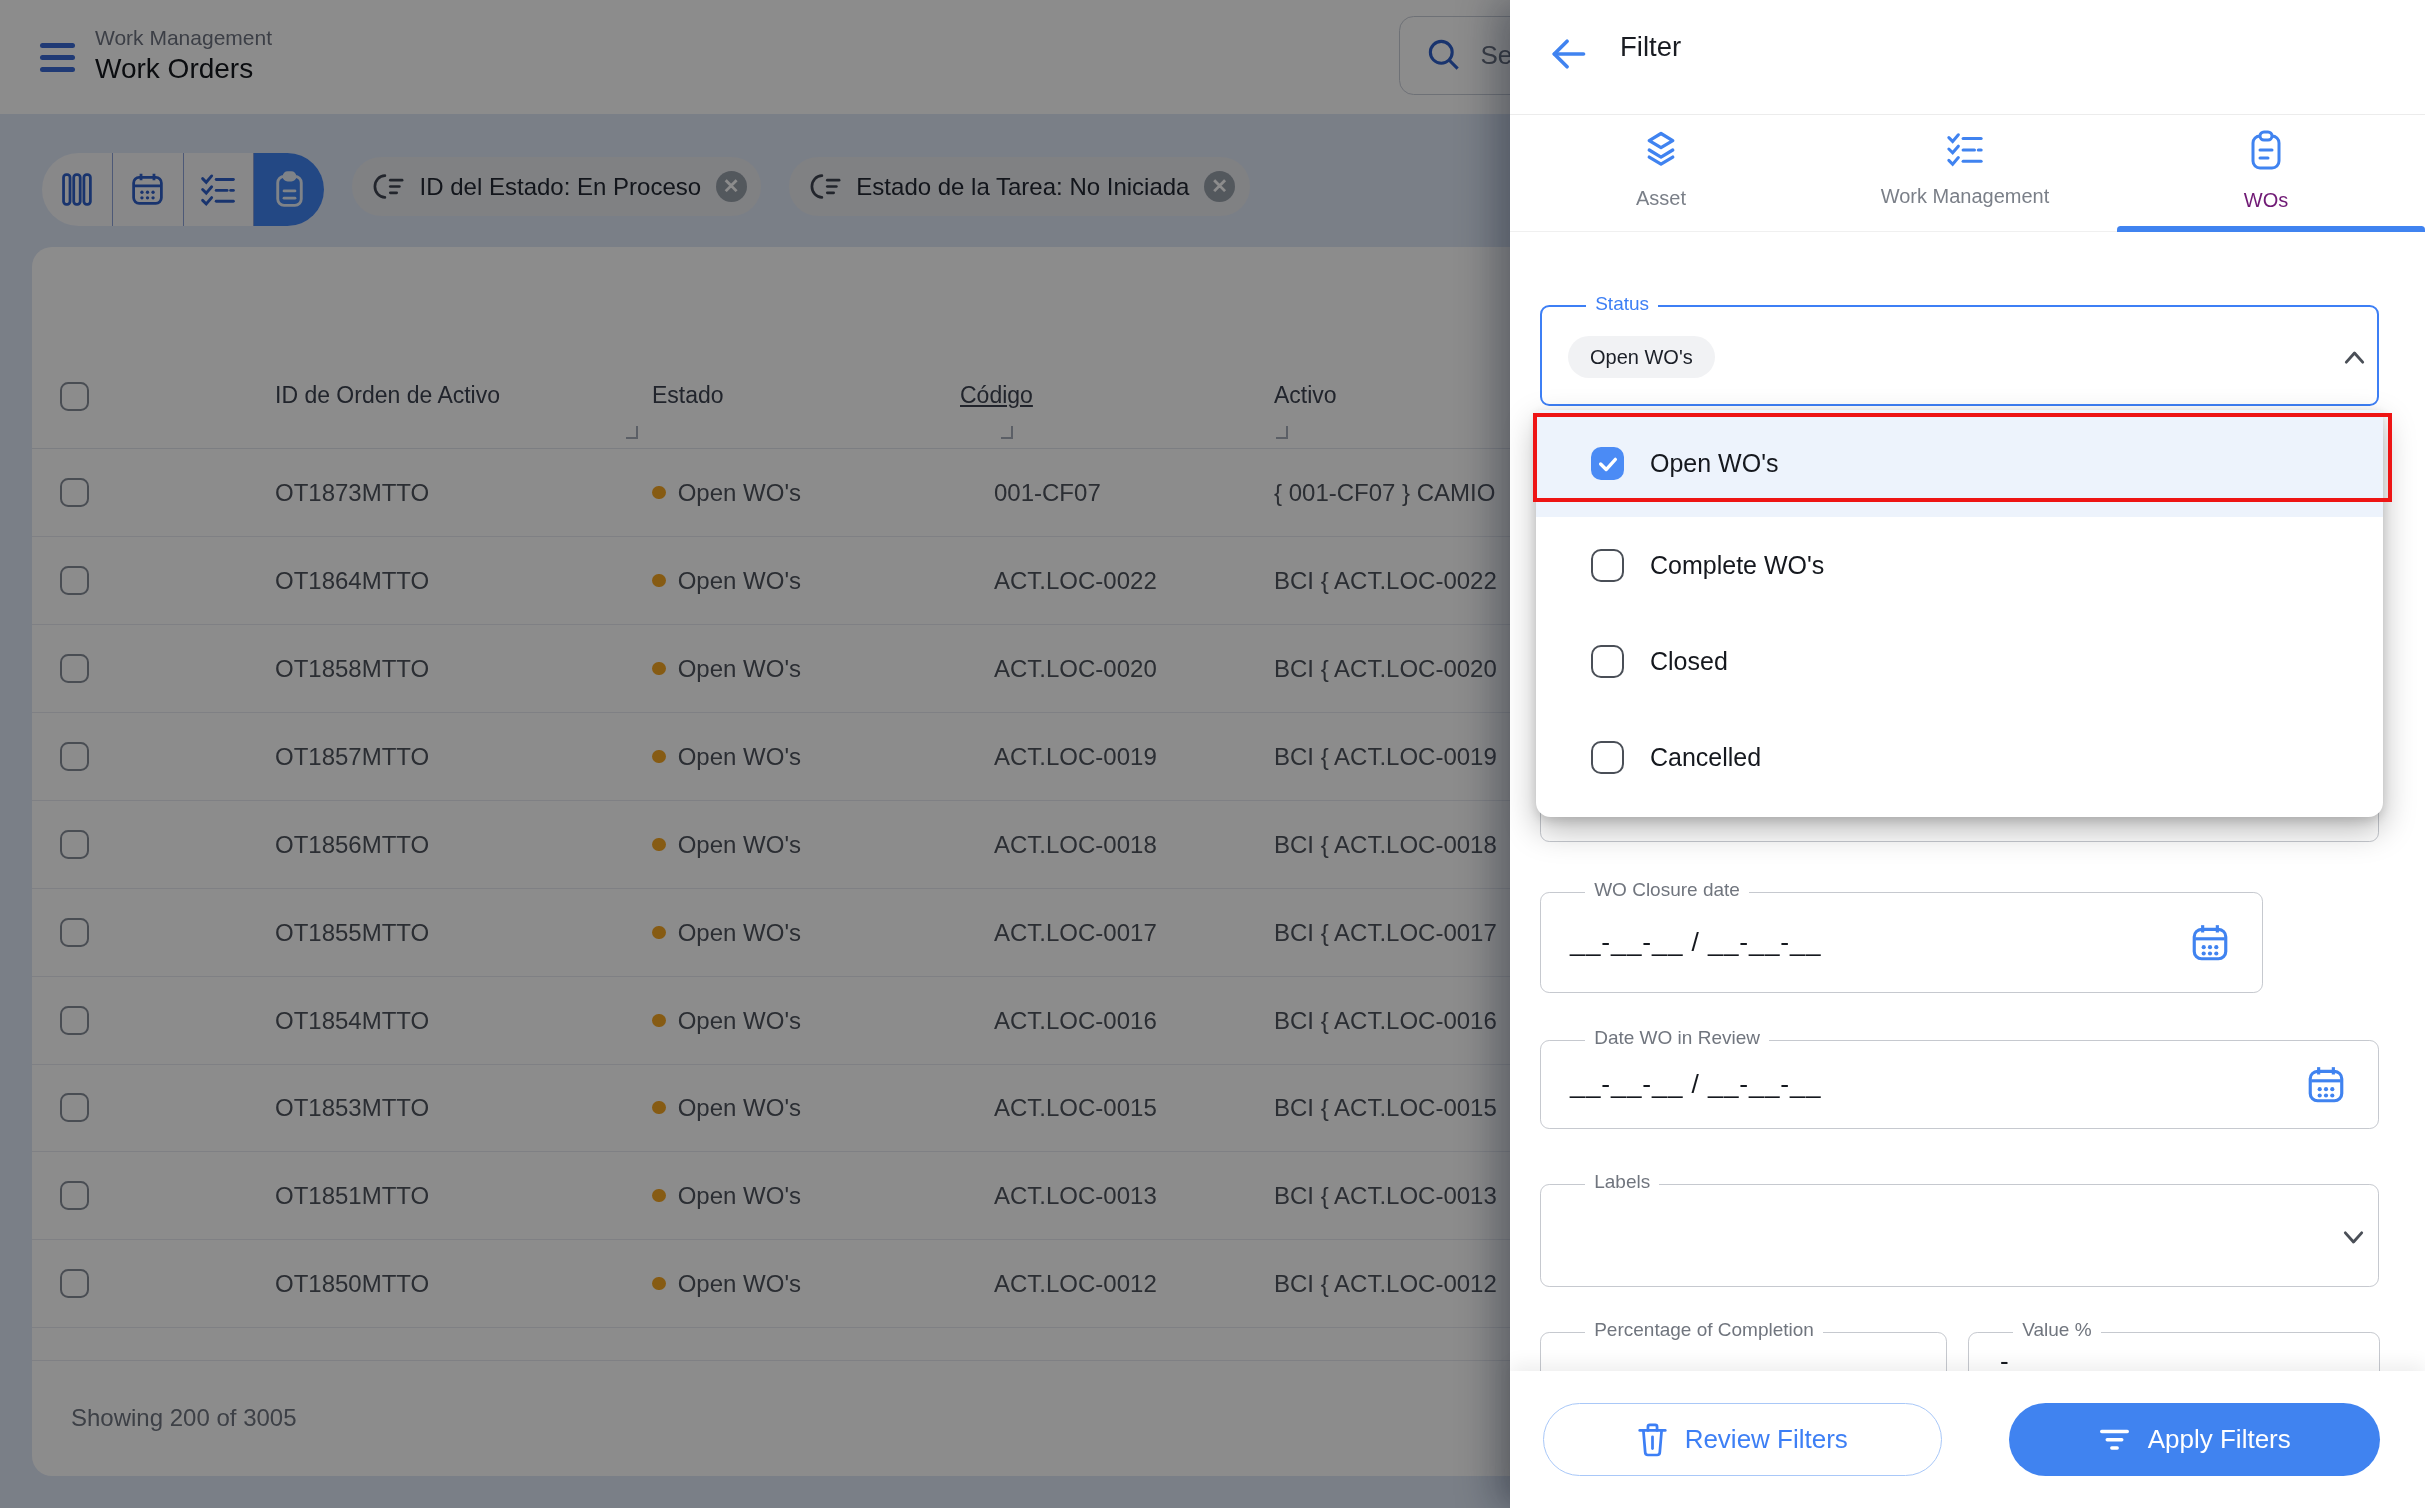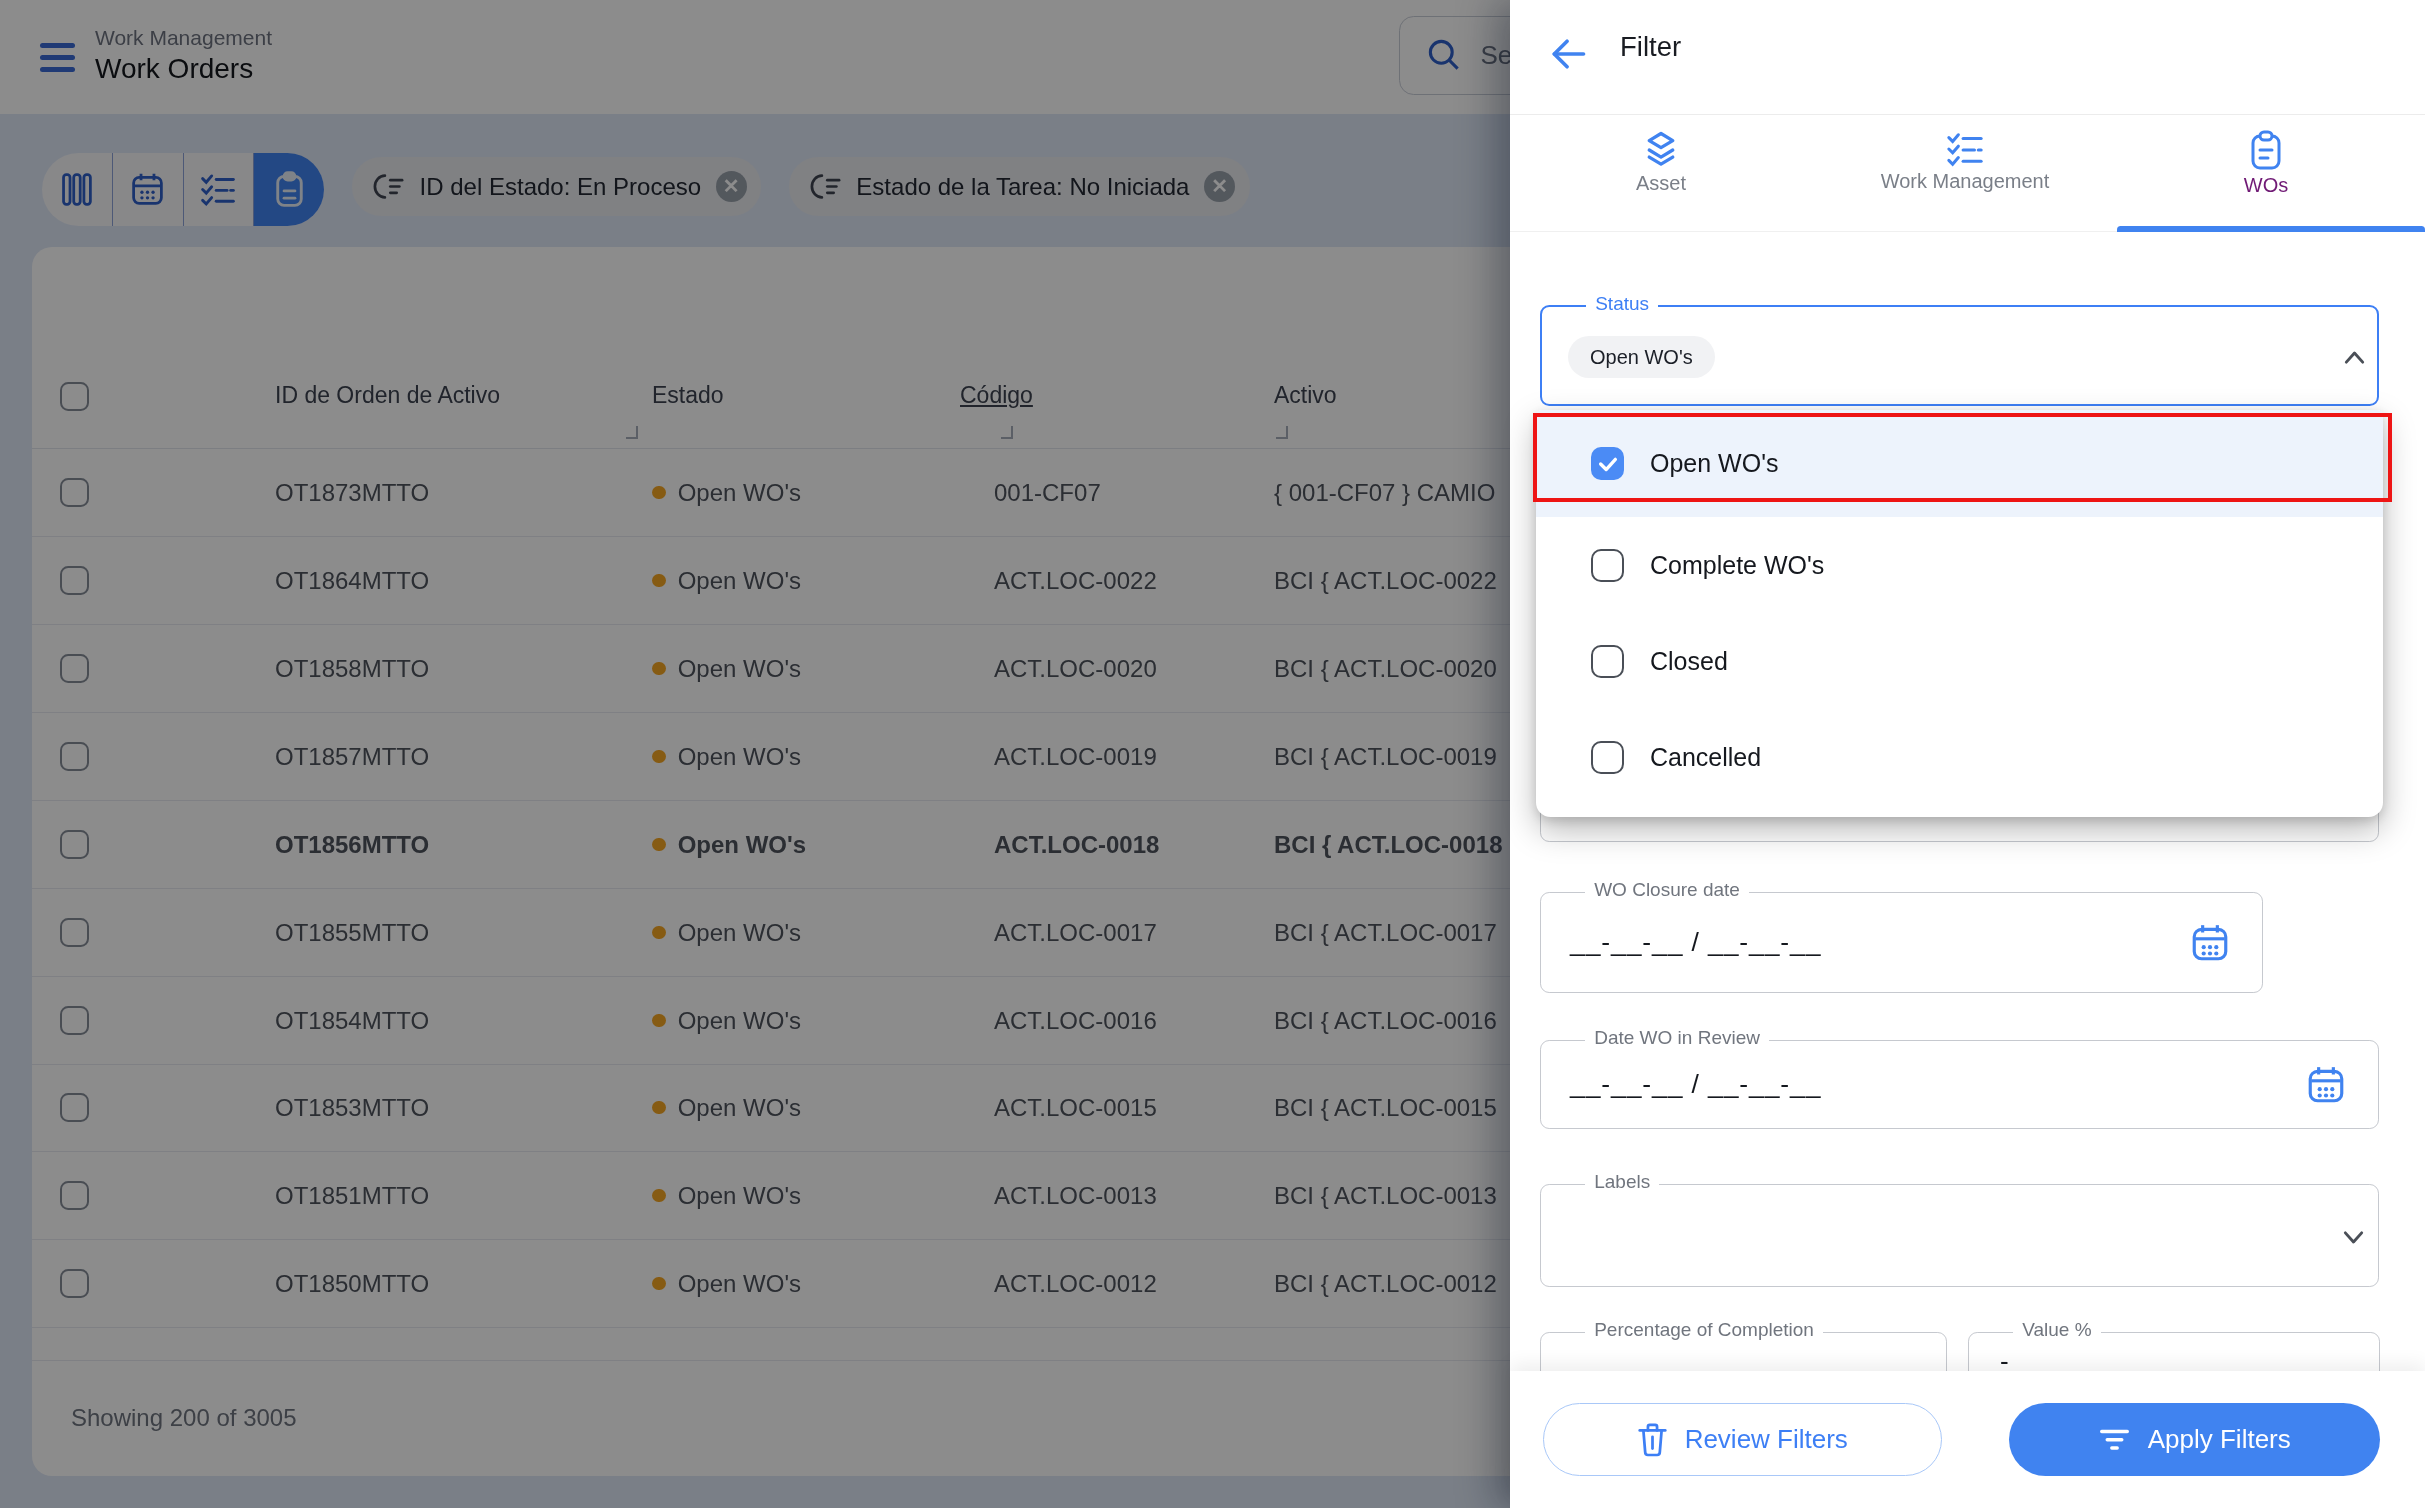--- a/index.html
+++ b/index.html
@@ -40,21 +40,21 @@
   .tfooter{left:39px;top:1157px;font-size:24px;color:#6f7580;}
 
   .dim-overlay{left:0;top:0;width:1510px;height:1508px;background:rgba(0,0,0,0.45);z-index:40;}
 
   
   .panel{left:1510px;top:0;width:915px;height:1508px;background:#ffffff;z-index:60;
          box-shadow:-14.6px 0 37px rgba(10,18,35,0.35);}
   .p-back{left:37px;top:33px;width:42px;height:42px;cursor:pointer;}
   .p-title{left:110px;top:31px;font-size:27.5px;color:#191c22;font-weight:500;}
   .p-hdiv{left:0;top:114px;width:915px;height:0.9px;background:#ececec;}
-  .tab{position:absolute;top:119px;height:112px;display:flex;flex-direction:column;align-items:center;gap:2px;cursor:pointer;padding-top:11px;box-sizing:border-box;}
+  .tab{position:absolute;top:119px;height:112px;display:flex;flex-direction:column;align-items:center;gap:17px;cursor:pointer;padding-top:11px;box-sizing:border-box;}
   .tab .tlabel{font-size:20px;color:#7a7f88;white-space:nowrap;}
   .tab.active .tlabel{color:#701a75;}
   .tab-underline{left:607px;top:226px;width:308px;height:6.4px;background:#4083f0;border-radius:3.7px 3.7px 0 0;z-index:2;}
   .tabs-bottomline{left:0;top:231px;width:915px;height:0.9px;background:#f0f0f0;}
 
   .fieldset{position:absolute;box-sizing:border-box;border-radius:9.2px;background:#fff;}
   .fs-blue{border:2.7px solid #3d7ff5;}
   .fs-gray{border:1.8px solid #c6c9cf;}
   .legend{position:absolute;top:-13.7px;left:44px;background:#fff;padding:0 9.2px;font-size:19px;white-space:nowrap;}
   .legend.blue{color:#3d7ff5;}
@@ -256,21 +256,21 @@
             <span class="cell">Open WO's</span>
           </span>
     <span class="cellwrap" style="left:962px;">
             <span class="cell">ACT.LOC-0019</span>
           </span>
     <span class="cellwrap" style="left:1242px;">
             <span class="cell">BCI { ACT.LOC-0019</span>
           </span>
   </div>
 
-  <div class="trow" style="top: 554px; font-weight: bold;">
+  <div class="trow" style="top: 554px;">
     <span class="cellwrap" style="left:28px;">
             <span class="hcb"></span>
           </span>
     <span class="cellwrap" style="left:243px;">
             <span class="cell">OT1856MTTO</span>
           </span>
     <span class="cellwrap" style="left:620px;">
             <i class="dot"></i>
             <span class="cell">Open WO's</span>
           </span>

